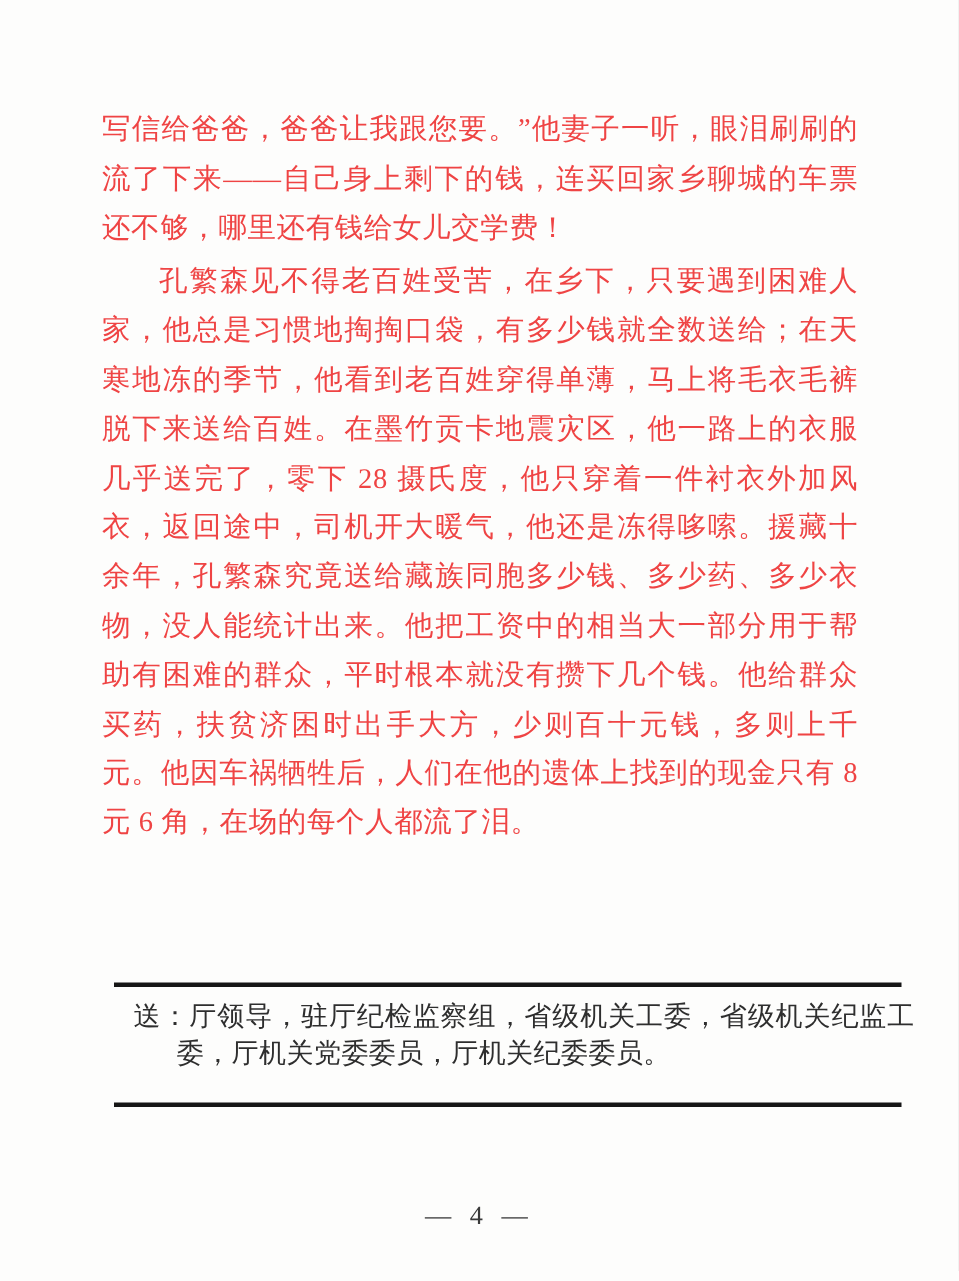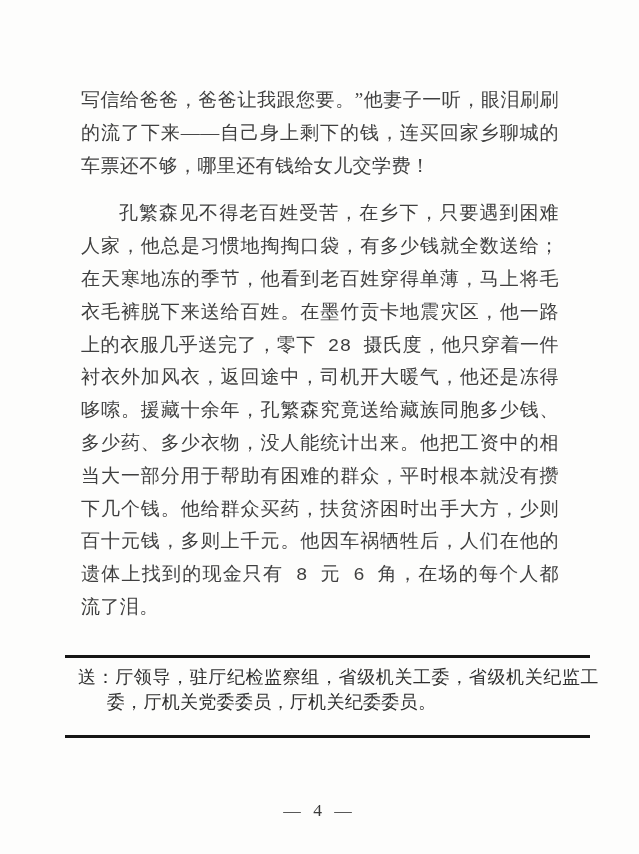--- a/index.html
+++ b/index.html
@@ -18,33 +18,33 @@
     color: #2e2e2e;
   }
   
   .doc-body {
     position: absolute;
     left: 65px;
     top: 68px;
     width: 510px;
   }
   .para {
-    margin: 16px;
+    margin: 3px;
     font-size: 19px;
     line-height: 32.8px;
     text-align: justify;
     letter-spacing: 0.4px;
-    color: #404040;
+    color: #ef4444;
   }
-  .para.indent { text-indent: 2em; font-family: Liberation Mono, monospace; }
+  .para.indent { text-indent: 2em; }
   .para.no-indent { text-indent: 0; }
   
   .dist-footer {
     position: absolute;
-    left: 65px;
+    left: 76px;
     top: 655px;
     width: 525px;
     height: 83px;
     box-sizing: border-box;
     border-top: 3px solid #161616;
     border-bottom: 3px solid #161616;
     padding: 7px 0 3px 0;
   }
   .dist-entry {
     margin: 0 0 0 13px;

